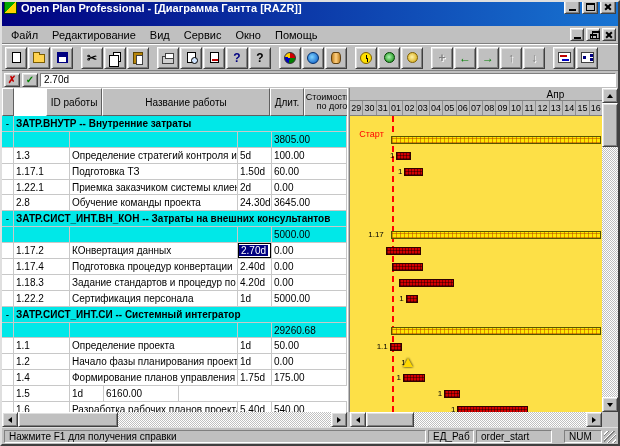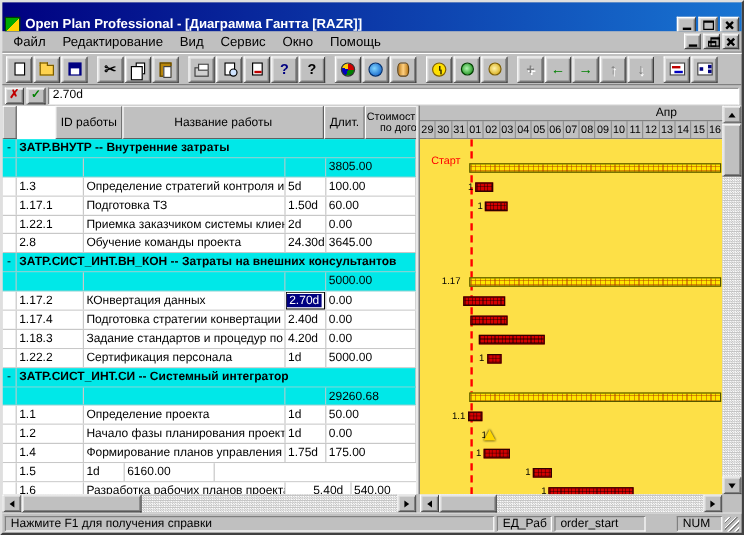--- a/index.html
+++ b/index.html
@@ -3,21 +3,21 @@
 <meta charset="utf-8">
 <style>
   *{box-sizing:border-box;margin:0;padding:0}
   html,body{width:620px;height:446px;overflow:hidden;background:#c0c0c0;
     font-family:"Liberation Sans",sans-serif;}
   .window{width:620px;height:446px;background:#c0c0c0;display:flex;flex-direction:column;
     border:2px solid;border-color:#dfdfdf #404040 #404040 #dfdfdf;font-size:11px;color:#000}
 
   
   .titlebar{height:18px;flex:0 0 18px;background:linear-gradient(90deg,var(--tb1,#000080),var(--tb2,#1874d2));
-    display:flex;align-items:flex-start;padding:12px 2px;color:#fff;font-weight:bold;font-size:11px;overflow:hidden}
+    display:flex;align-items:flex-end;padding:12px 2px;color:#fff;font-weight:bold;font-size:11px;overflow:hidden}
   .app-icon{width:13px;height:13px;margin-right:4px;border:1px solid #004000;
     background:linear-gradient(135deg,#00a800 0 50%,#ffd400 50% 100%);flex:0 0 13px}
   .title{flex:1;white-space:nowrap;overflow:hidden}
   .wbtns,.mdibtns{display:flex;gap:2px;align-items:center}
   .wbtn{width:16px;height:14px;background:#c0c0c0;border:1px solid;border-color:#fff #404040 #404040 #fff;
     box-shadow:inset 1px 1px 0 #dfdfdf,inset -1px -1px 0 #808080;display:flex;align-items:center;justify-content:center;padding:0}
   .mdibtns .wbtn{width:14px;height:13px}
   .s-min{width:7px;height:2px;background:#000;margin-top:6px}
   .s-max{width:9px;height:8px;border:1px solid #000;border-top-width:2px}
   .s-restore{position:relative;width:7px;height:5px;border:1px solid #000;border-top-width:2px;margin-top:3px;background:#c0c0c0}
@@ -138,21 +138,21 @@
   .tri.down{border-left:3px solid transparent;border-right:3px solid transparent;border-top:4px solid #000}
   .tri.left{border-top:3px solid transparent;border-bottom:3px solid transparent;border-right:4px solid #000}
   .tri.right{border-top:3px solid transparent;border-bottom:3px solid transparent;border-left:4px solid #000}
 
   
   .statusbar{height:17px;flex:0 0 17px;display:flex;align-items:center;gap:2px;padding:1px 2px;border-top:1px solid #dfdfdf}
   .spanel{height:13px;border:1px solid;border-color:#808080 #fff #fff #808080;font-size:10px;
     padding:0 4px;display:flex;align-items:center;white-space:nowrap;overflow:hidden}
   .spanel.msg{flex:1}
   .spanels{display:flex;gap:2px}
-  .spanels .spanel:last-child{margin-left:24px}
+  .spanels .spanel:last-child{margin-left:10px}
   .grip{width:12px;height:12px;align-self:flex-end;
     background:repeating-linear-gradient(135deg,transparent 0 2px,#fff 2px 3px,#808080 3px 4px)}
 </style>
 </head>
 <body>
 
 <div class="window">
 
   <div class="titlebar">
     <span class="app-icon"></span>
@@ -344,21 +344,21 @@
             <div class="td" style="width: 56px;">1.17.2</div>
             <div class="td" style="width: 168px;">КОнвертация данных</div>
             <div class="td editing" style="width: 34px;">
               <span class="sel">2.70d</span>
             </div>
             <div class="td" style="width: 75px;">0.00</div>
           </div>
           <div class="tr">
             <div class="td" style="width: 12px;"></div>
             <div class="td" style="width: 56px;">1.17.4</div>
-            <div class="td" style="width: 168px;">Подготовка стратегии конвертации</div>
+            <div class="td" style="width: 168px;">Подготовка процедур конвертации</div>
             <div class="td" style="width: 34px;">2.40d</div>
             <div class="td" style="width: 75px;">0.00</div>
           </div>
           <div class="tr">
             <div class="td" style="width: 12px;"></div>
             <div class="td" style="width: 56px;">1.18.3</div>
             <div class="td" style="width: 168px;">Задание стандартов и процедур по д</div>
             <div class="td" style="width: 34px;">4.20d</div>
             <div class="td" style="width: 75px;">0.00</div>
           </div>
@@ -404,21 +404,21 @@
           <div class="tr">
             <div class="td" style="width: 12px;"></div>
             <div class="td" style="width: 56px;">1.5</div>
             <div class="td" style="width: 34px;">1d</div>
             <div class="td" style="width: 75px;">6160.00</div>
           </div>
           <div class="tr">
             <div class="td" style="width: 12px;"></div>
             <div class="td" style="width: 56px;">1.6</div>
             <div class="td" style="width: 168px;">Разработка рабочих планов проекта</div>
-            <div class="td" style="width: 34px; margin-left: 21px;">5.40d</div>
+            <div class="td" style="width: 34px;">5.40d</div>
             <div class="td" style="width: 75px;">540.00</div>
           </div>
         </div>
     </div>
     <div class="splitter"></div>
     <div class="gantt-pane">
       <div class="g-header">
         <div class="g-month">
           <span>Апр</span>
         </div>

